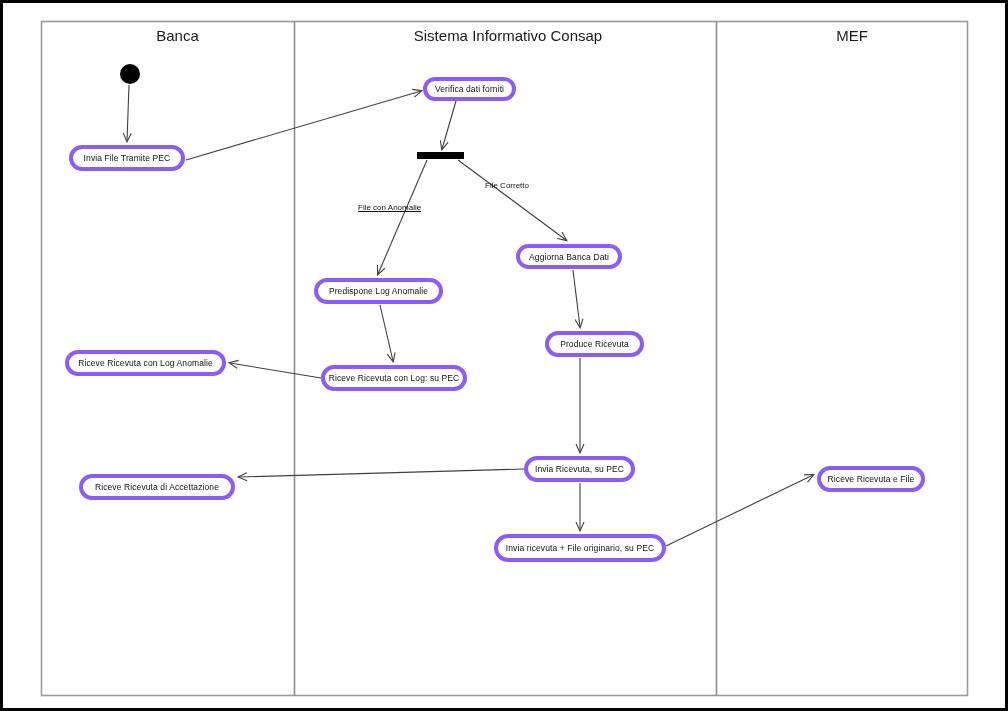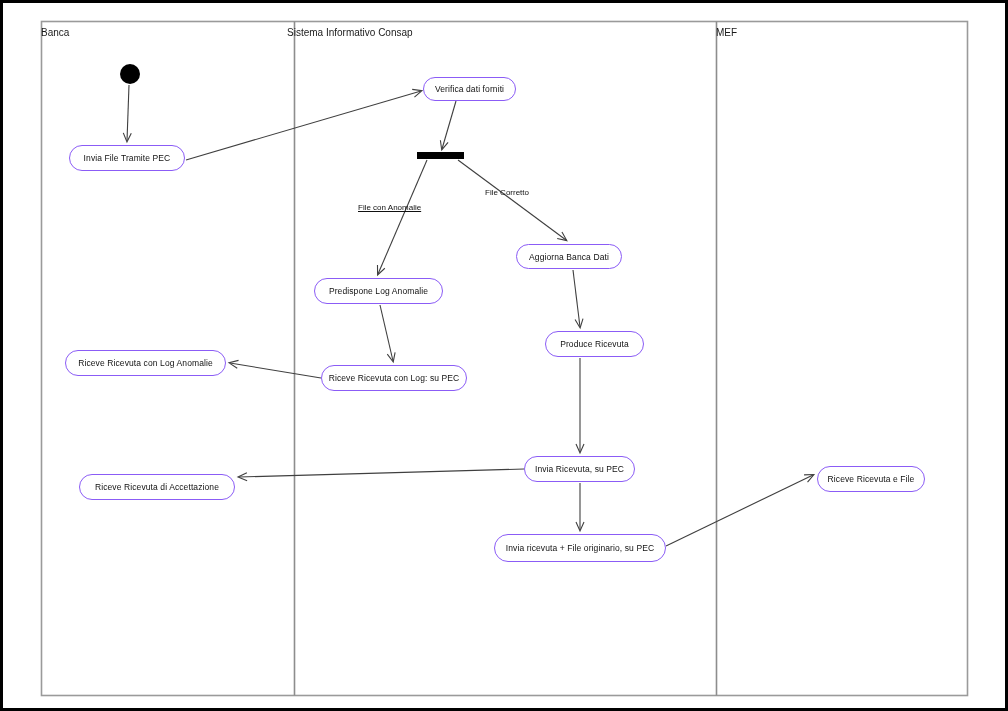--- a/index.html
+++ b/index.html
@@ -19,30 +19,31 @@
   }
   #diagram {
     position: absolute;
     left: 0;
     top: 0;
     width: 1008px;
     height: 711px;
   }
   .lane-title {
     position: absolute;
-    text-align: left;
+    text-align: center;
     font-family: "Liberation Sans", sans-serif;
-    font-size: 10px;
+    font-size: 15px;
     color: #1a1a1a;
     white-space: nowrap;
+    margin-left: 10px;
   }
   .node {
     position: absolute;
     box-sizing: border-box;
-    border: 1px solid #8b5cf6;
+    border: 4px solid #8b5cf6;
     border-radius: 999px;
     background: #ffffff;
     color: #111111;
     font-family: "Liberation Sans", sans-serif;
     font-size: 8.5px;
     display: flex;
     align-items: center;
     justify-content: center;
     text-align: center;
     white-space: nowrap;
@@ -119,15 +120,15 @@
 
   <div class="node" style="left:491px; top:531px; width:172px; height:28px;">Invia ricevuta + File originario, su PEC</div>
 
   <div class="node" style="left:62px; top:347px; width:161px; height:26px;">Riceve Ricevuta con Log Anomalie</div>
 
   <div class="node" style="left:76px; top:462px; width:156px; height:26px;margin-top:9px;">Riceve Ricevuta di Accettazione</div>
 
   <div class="node" style="left:814px; top:463px; width:108px; height:26px;">Riceve Ricevuta e File</div>
 
   <div class="edge-label" style="left:355px; top:200px;text-decoration:underline;">File con Anomalie</div>
-  <div class="edge-label" style="left:482px; top:178px;margin-top:7px;">File Corretto</div>
+  <div class="edge-label" style="left:482px; top:178px;">File Corretto</div>
 
 </div>
 
 </body></html>

